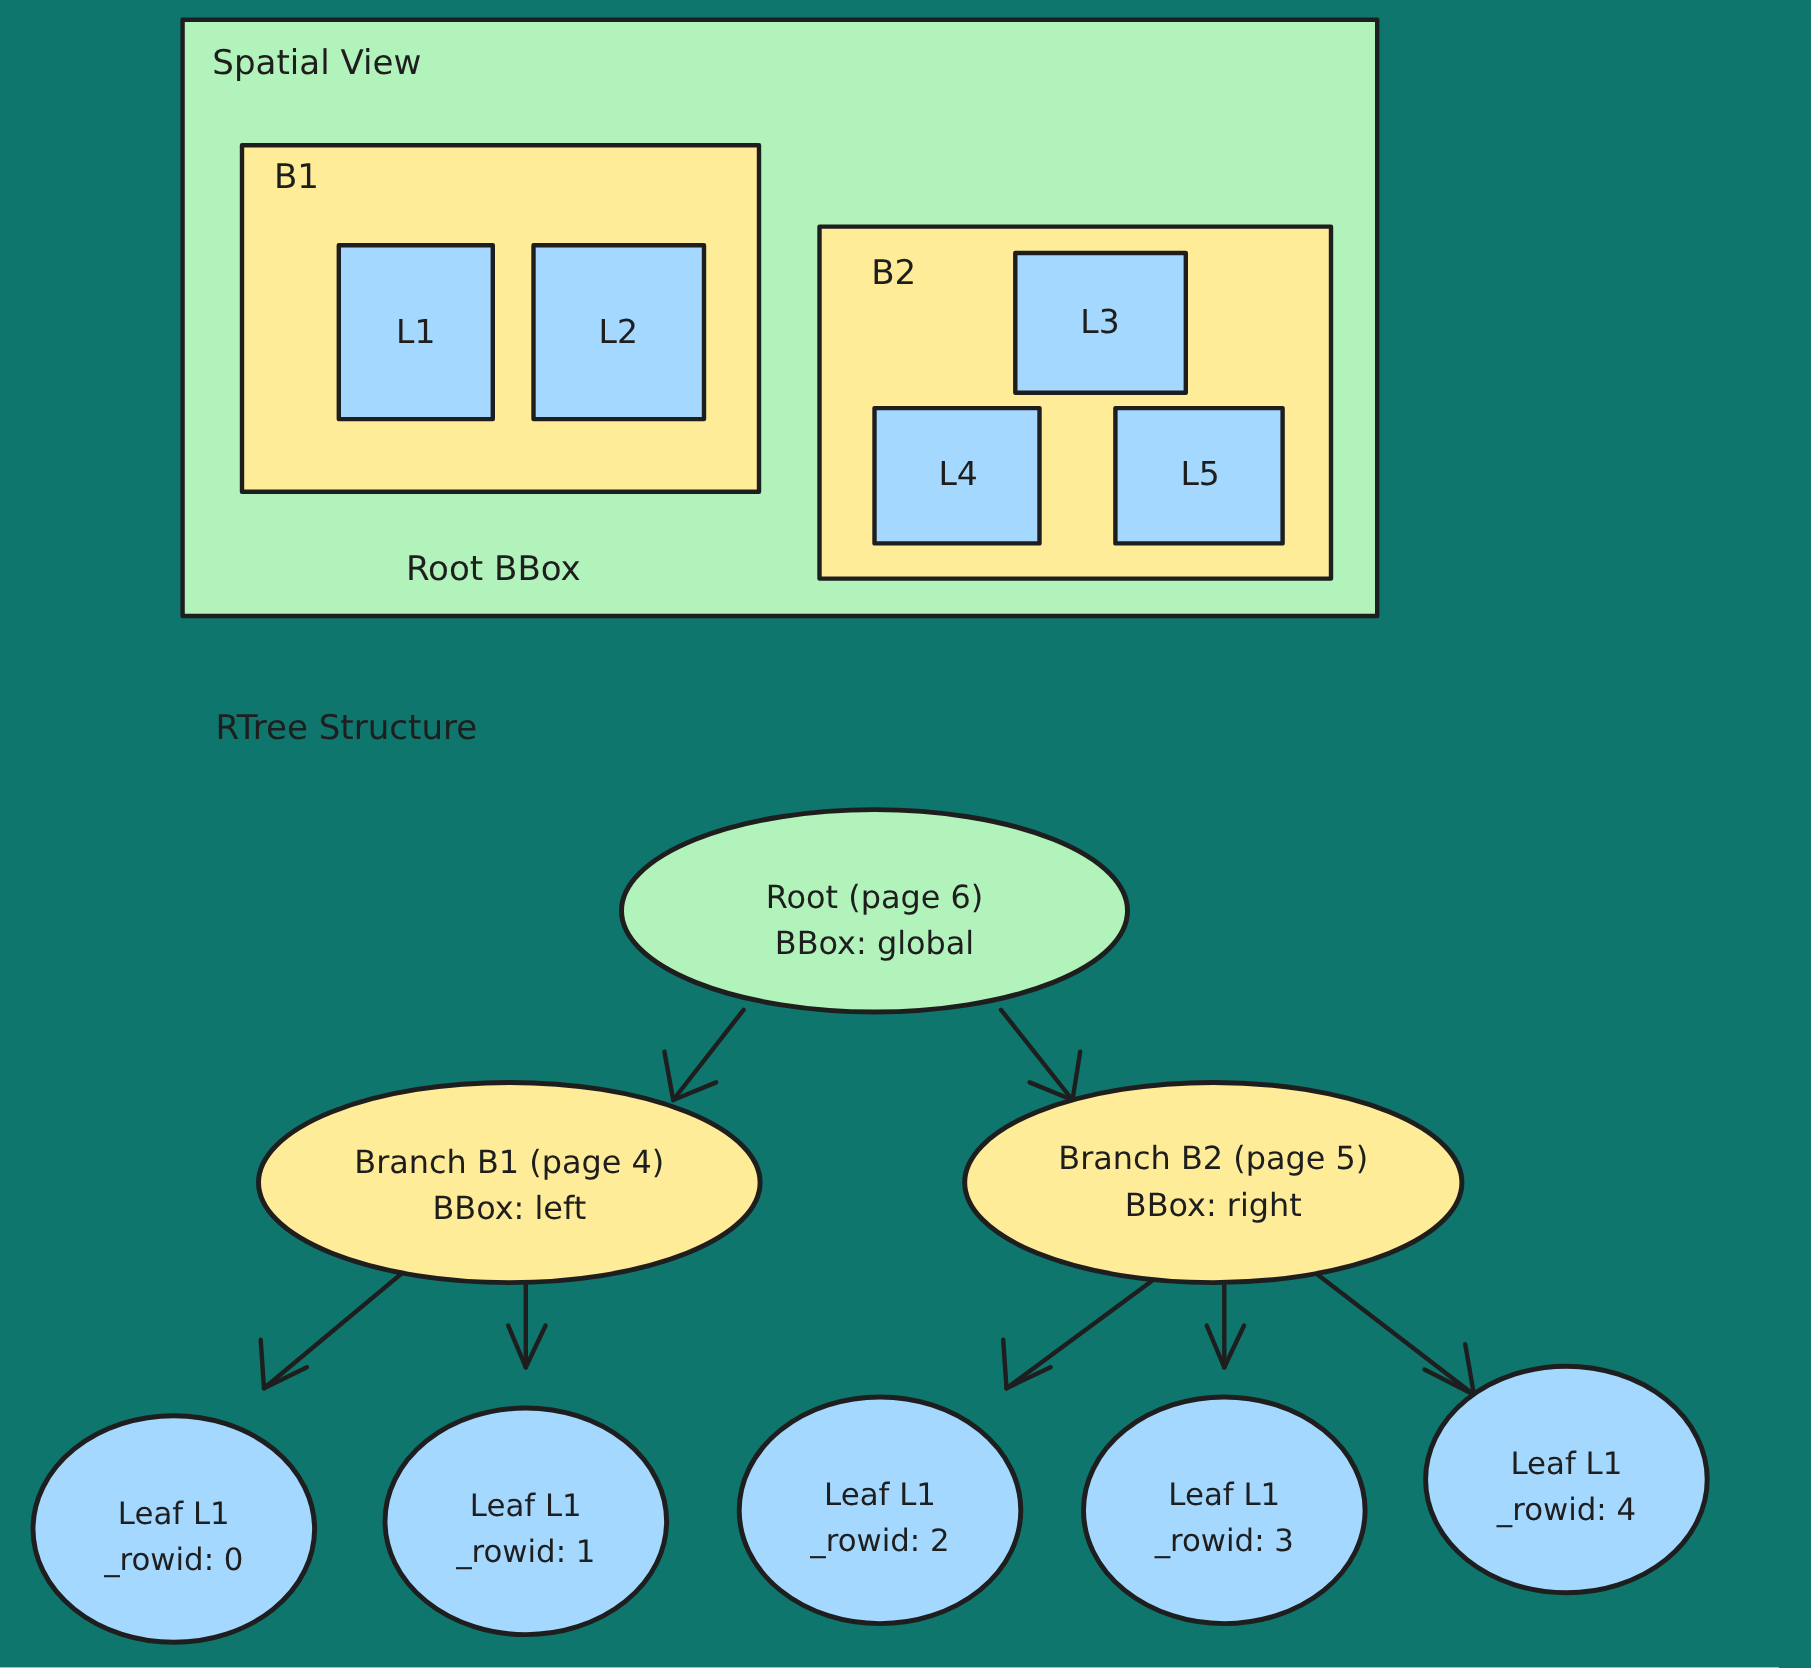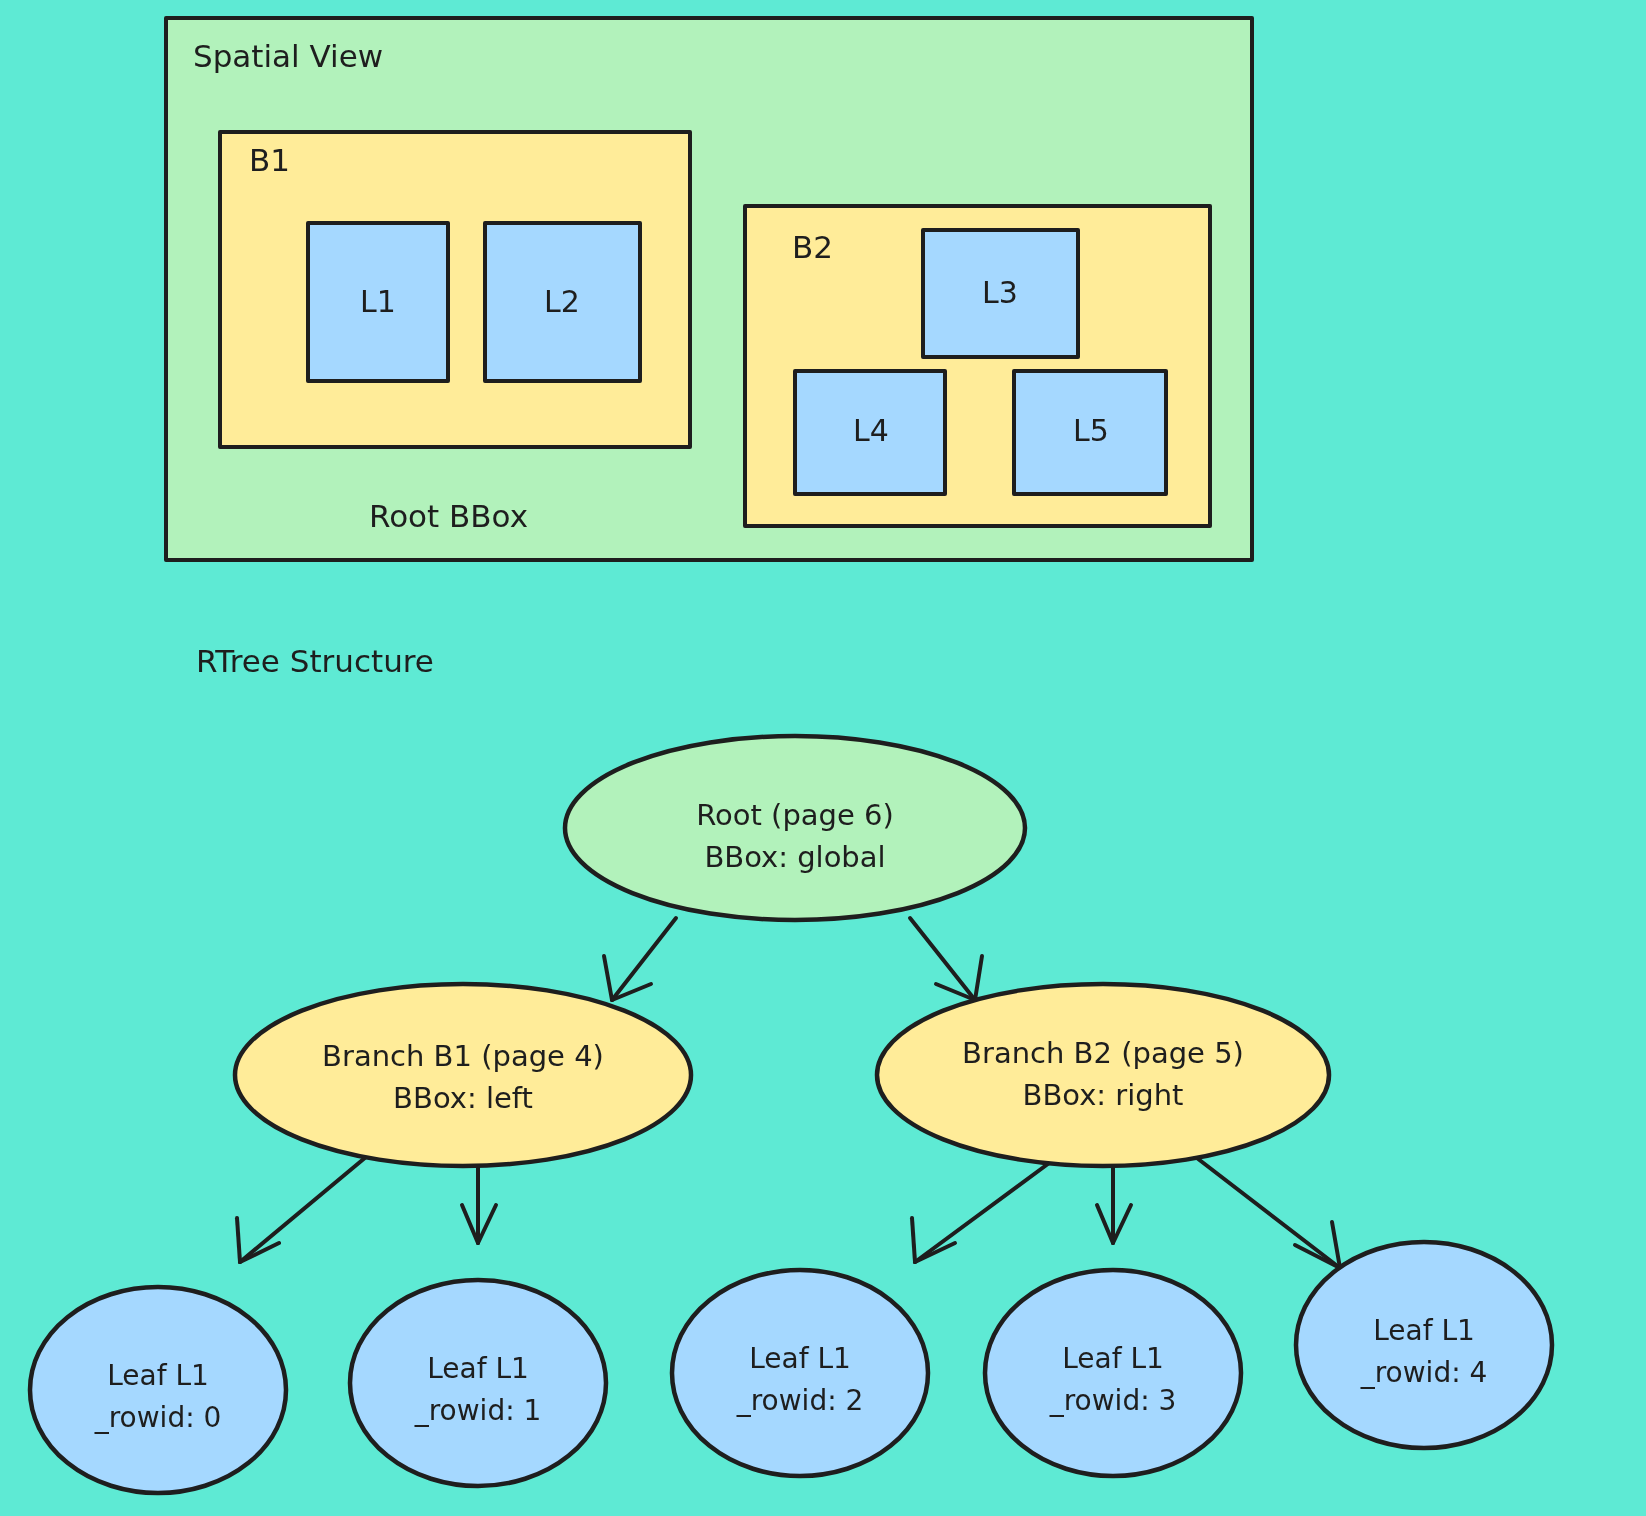--- a/index.html
+++ b/index.html
@@ -8,21 +8,21 @@
     padding: 0;
     background: #ffffff;
   }
   body {
     font-family: "DejaVu Sans", sans-serif;
   }
   #canvas {
     position: relative;
     width: 1646px;
     height: 1516px;
-    background: #5eead4;
+    background: #0f766e;
     overflow: hidden;
   }
   svg.layer {
     position: absolute;
     left: 0;
     top: 0;
     width: 1646px;
     height: 1516px;
     overflow: visible;
   }

